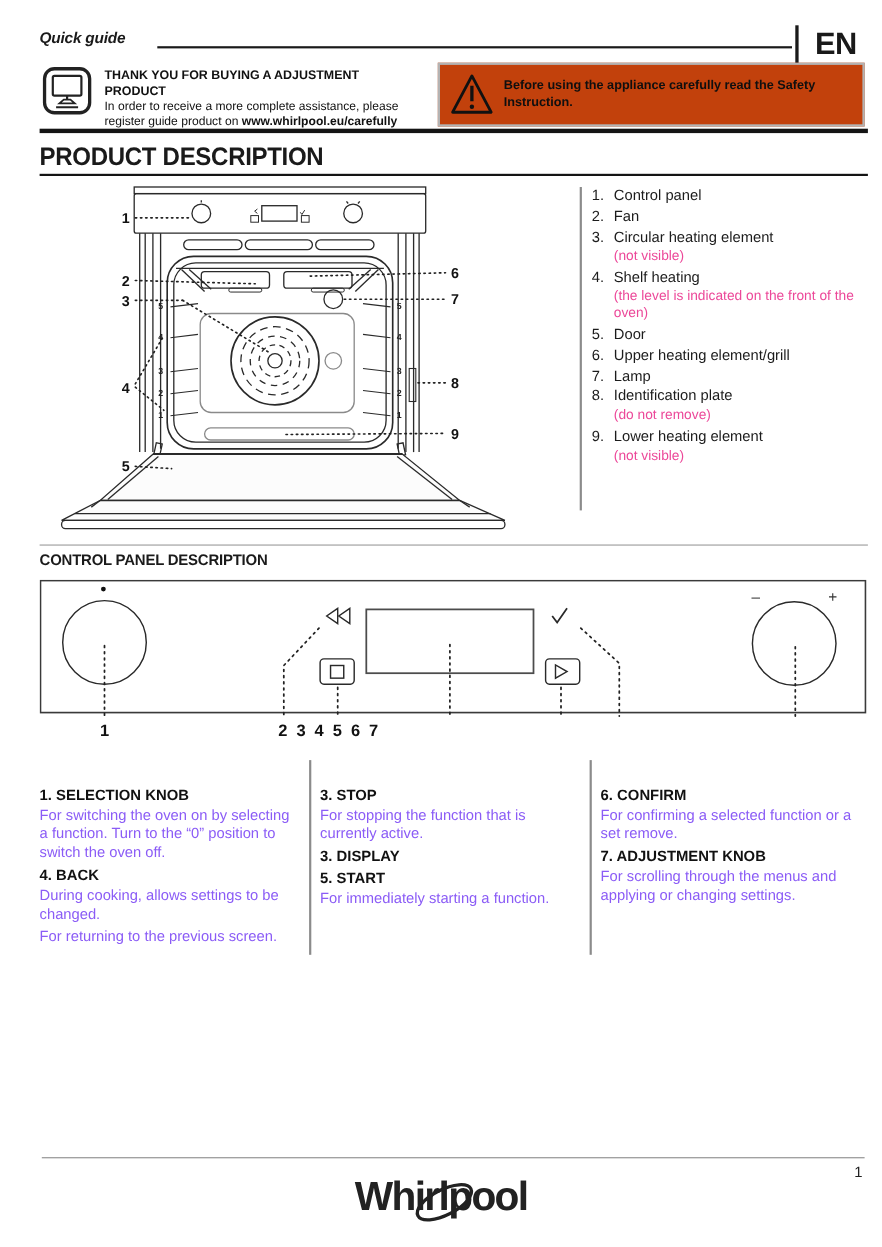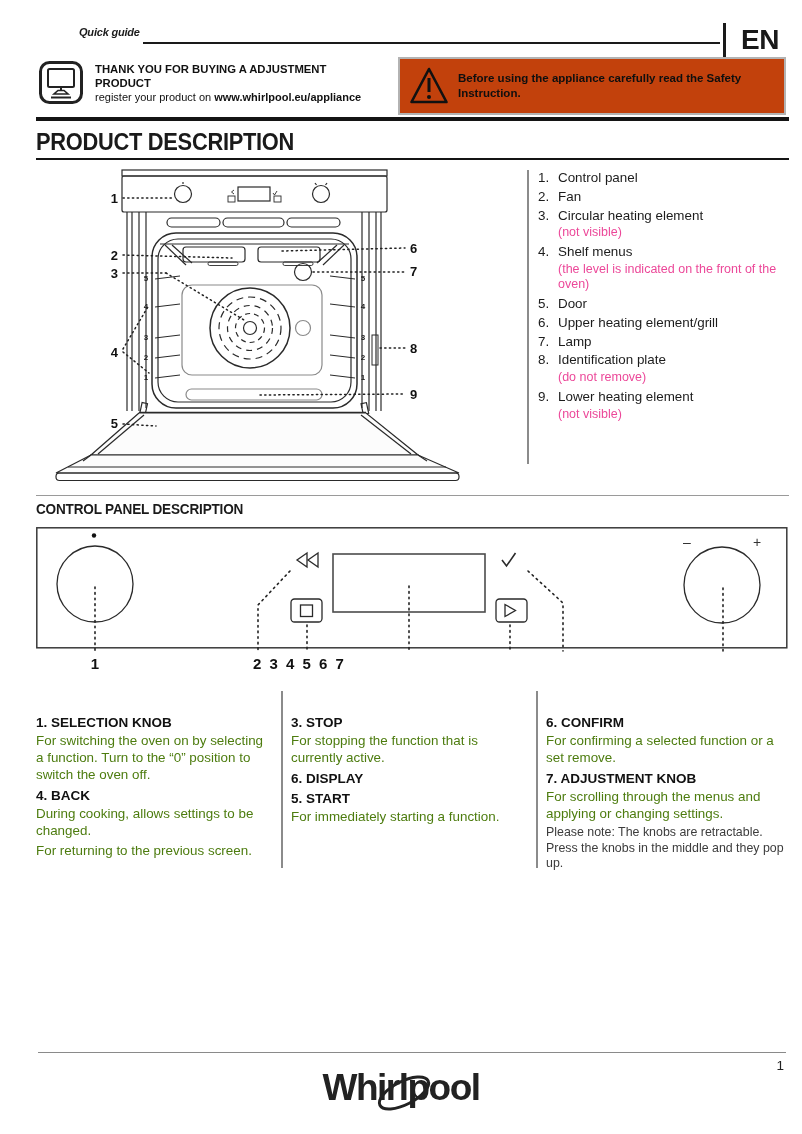--- a/index.html
+++ b/index.html
@@ -1,21 +1,21 @@
 <!DOCTYPE html>
 <html><head>
 <meta charset="utf-8">
 <style>
   html,body{margin:0;padding:0;background:#e8e8e8;}
   #page{position:relative;width:802px;height:1134px;background:#ffffff;overflow:hidden;
         font-family:"Liberation Sans","DejaVu Sans",sans-serif;color:#1a1a1a;}
   .abs{position:absolute;}
 
   
-  .hdr-title{left:36px;top:26px;font-size:11px;font-weight:bold;font-style:italic;letter-spacing:-0.2px;margin-left:43px;}
+  .hdr-title{left:36px;top:26px;font-size:14px;font-weight:bold;font-style:italic;letter-spacing:-0.2px;}
   .hdr-line{left:143px;top:42px;width:577px;height:2.2px;background:#1a1a1a;}
   .hdr-bar{left:723px;top:23px;width:2.6px;height:37px;background:#1a1a1a;}
   .hdr-lang{left:741px;top:24px;font-size:28px;font-weight:900;letter-spacing:-0.5px;}
 
   
   .reg-icon{left:38px;top:60px;}
   .reg-text{left:95px;top:62px;width:290px;font-size:11px;line-height:14px;color:#111;}
   .reg-title{font-weight:bold;font-size:11.3px;}
 
   
@@ -39,21 +39,21 @@
   .cpd-title{left:36px;top:501px;font-size:14px;font-weight:900;letter-spacing:-0.2px;transform:scaleX(.97);transform-origin:left;}
 
   
   .col{top:712px;}
   .col0{left:36px;width:238px;}
   .col1{left:291px;width:238px;}
   .col2{left:546px;width:245px;}
   .col-div{top:691px;width:1.5px;height:177px;background:#8b8b8b;}
   .col-div0{left:281px;} .col-div1{left:536px;}
   .col-h{font-weight:bold;font-size:13.5px;line-height:19px;margin-top:1px;color:#111;}
-  .col-p{font-size:13.4px;line-height:17px;margin-bottom:3px;color:#4d7c0f;}
+  .col-p{font-size:13.4px;line-height:17px;margin-bottom:3px;color:#8b5cf6;}
   .col-note{font-size:12.4px;line-height:15.6px;color:#3c3c3c;}
 
   
   .foot-line{left:38px;top:1052px;width:748px;height:1.3px;background:#8a8a8a;}
   .page-num{left:760px;top:1058px;width:24px;text-align:right;font-size:13.5px;color:#222;}
 
   svg{display:block;}
   svg text{font-family:"Liberation Sans","DejaVu Sans",sans-serif;}
 </style>
 </head>
@@ -70,21 +70,22 @@
     <svg width="46" height="48" viewBox="0 0 46 48">
       <rect x="2.5" y="2.5" width="41" height="40" rx="9" fill="none" stroke="#222" stroke-width="3"></rect>
       <rect x="10" y="9" width="26" height="18" rx="1.5" fill="none" stroke="#222" stroke-width="2"></rect>
       <line x1="23" y1="27" x2="23" y2="31" stroke="#222" stroke-width="2"></line>
       <path d="M16 34 L30 34 L26 30.5 L20 30.5 Z" fill="none" stroke="#222" stroke-width="1.6"></path>
       <line x1="13" y1="37.5" x2="33" y2="37.5" stroke="#222" stroke-width="2"></line>
     </svg>
   </div>
   <div class="abs reg-text">
     <div class="reg-title">THANK YOU FOR BUYING A ADJUSTMENT PRODUCT</div>
-    <div><span>register your product on </span><b>www.whirlpool.eu/appliance</b></div>
+    <div>In order to receive a more complete assistance, please</div>
+    <div><span>register guide product on </span><b>www.whirlpool.eu/carefully</b></div>
   </div>
 
   <div class="abs warn-box">
     <div class="abs warn-tri">
       <svg width="42" height="40" viewBox="0 0 42 40">
         <path d="M21 3 L38.5 36 L3.5 36 Z" fill="none" stroke="#111" stroke-width="2.6" stroke-linejoin="round"></path>
         <line x1="21" y1="12" x2="21" y2="26" stroke="#111" stroke-width="3"></line>
         <circle cx="21" cy="31" r="2" fill="#111"></circle>
       </svg>
     </div>
@@ -234,21 +235,21 @@
         <span class="pd-num">2.</span>
         <span class="pd-label">Fan</span>
       </div>
       <div class="pd-item">
         <span class="pd-num">3.</span>
         <span class="pd-label">Circular heating element</span>
       </div>
       <div class="pd-note">(not visible)</div>
       <div class="pd-item">
         <span class="pd-num">4.</span>
-        <span class="pd-label">Shelf menus</span>
+        <span class="pd-label">Shelf heating</span>
       </div>
       <div class="pd-note">(the level is indicated on the front of the oven)</div>
       <div class="pd-item">
         <span class="pd-num">5.</span>
         <span class="pd-label">Door</span>
       </div>
       <div class="pd-item">
         <span class="pd-num">6.</span>
         <span class="pd-label">Upper heating element/grill</span>
       </div>
@@ -311,31 +312,30 @@
       <div class="col-h">1. SELECTION KNOB</div>
       <div class="col-p">For switching the oven on by selecting a function. Turn to the “0” position to switch the oven off.</div>
       <div class="col-h">4. BACK</div>
       <div class="col-p">During cooking, allows settings to be changed.</div>
       <div class="col-p">For returning to the previous screen.</div>
     </div>
   <div class="abs col-div col-div0"></div>
   <div class="abs col col1">
       <div class="col-h">3. STOP</div>
       <div class="col-p">For stopping the function that is currently active.</div>
-      <div class="col-h">6. DISPLAY</div>
+      <div class="col-h">3. DISPLAY</div>
       <div class="col-h">5. START</div>
       <div class="col-p">For immediately starting a function.</div>
     </div>
   <div class="abs col-div col-div1"></div>
   <div class="abs col col2">
       <div class="col-h">6. CONFIRM</div>
       <div class="col-p">For confirming a selected function or a set remove.</div>
       <div class="col-h">7. ADJUSTMENT KNOB</div>
       <div class="col-p">For scrolling through the menus and applying or changing settings.</div>
-      <div class="col-note">Please note: The knobs are retractable. Press the knobs in the middle and they pop up.</div>
     </div>
 
   <div class="abs foot-line"></div>
   <svg class="abs" style="left:299px;top:1056px" width="204" height="64" viewBox="0 0 204 64">
     <text x="102" y="44" text-anchor="middle" font-size="37" font-weight="600" letter-spacing="-1.5" fill="#222">Whirlpool</text>
     <ellipse cx="105" cy="37" rx="27" ry="11.5" fill="none" stroke="#222" stroke-width="3" transform="rotate(-27 105 37)"></ellipse>
   </svg>
   <div class="abs page-num">1</div>
 
 </div>

